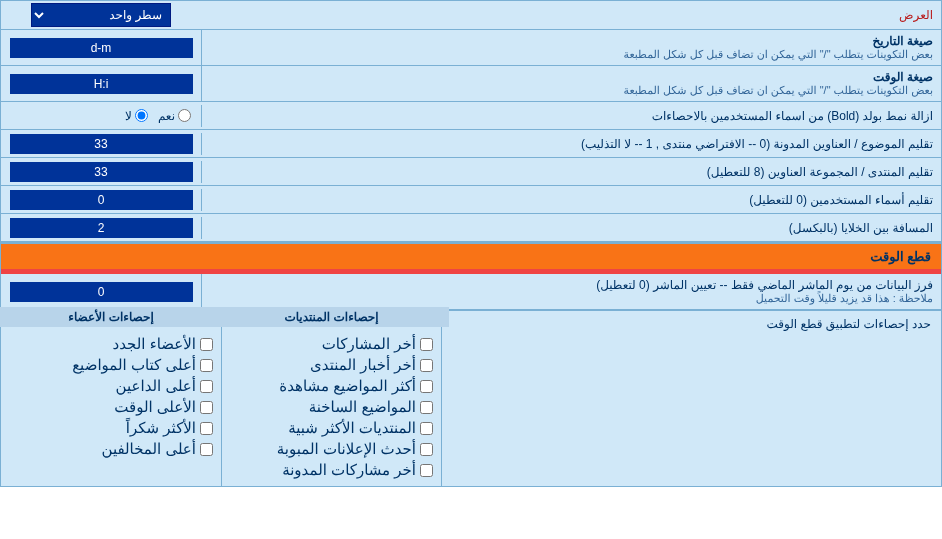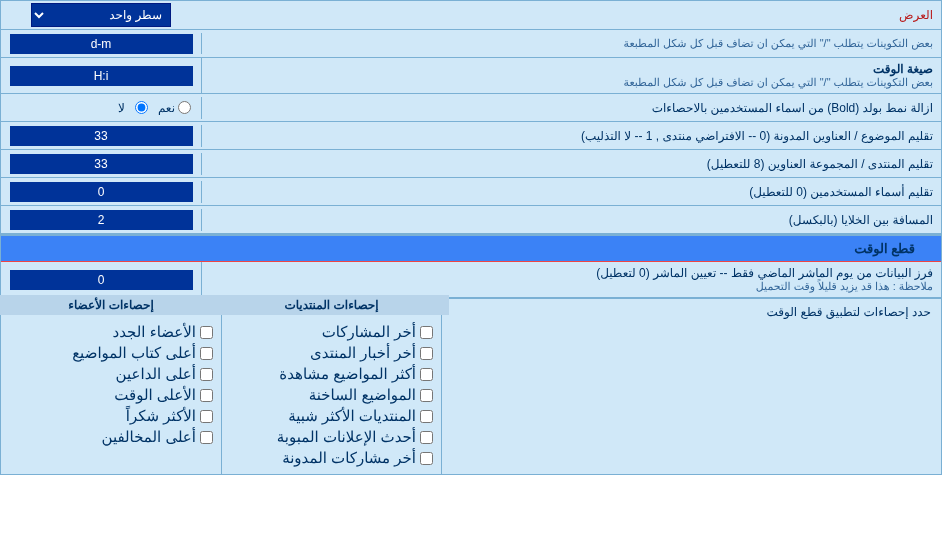--- a/index.html
+++ b/index.html
@@ -36,27 +36,27 @@
       background: #003399;
       color: #fff;
       border: none;
       padding: 3px 8px;
       font-size: 12px;
       text-align: center;
       width: 183px;
       direction: ltr;
     }
     .section-header {
-      background: #3b82f6;
-      padding: 5px 26px;
+      background: #f97316;
+      padding: 5px 10px;
       font-weight: bold;
       font-size: 13px;
       color: #003366;
       text-align: right;
-      border-bottom: 1px solid #ef4444;
+      border-bottom: 5px solid #ef4444;
       border-top: 2px solid #7ab0d4;
     }
     .header-label {
       flex: 1;
       padding: 4px 8px;
       color: #b91c1c;
       font-size: 12px;
       text-align: right;
     }
     .header-select-area {
@@ -118,20 +118,21 @@
       <select class="styled-select">
         <option>سطر واحد</option>
         <option>سطرين</option>
         <option>ثلاثة أسطر</option>
       </select>
     </div>
   </div>
 
   <div class="row">
     <div class="row-label">
+      <div style="font-weight:bold;">صيغة التاريخ</div>
       <div style="font-size:11px; color:#336699;">بعض التكوينات يتطلب "/" التي يمكن ان تضاف قبل كل شكل المطبعة</div>
     </div>
     <div class="row-input">
       <input class="input-field" type="text" value="d-m" style="">
     </div>
   </div>
 
   <div class="row">
     <div class="row-label">
       <div style="font-weight:bold;">صيغة الوقت</div>
@@ -142,21 +143,21 @@
     </div>
   </div>
 
   <div class="row">
     <div class="row-label">ازالة نمط بولد (Bold) من اسماء المستخدمين بالاحصاءات</div>
     <div class="row-input" style="justify-content:flex-start; gap:10px; padding: 2px 10px;">
       <label style="display:flex;align-items:flex-start;gap:3px;color:#003366;">
         <input type="radio" name="bold_remove" value="yes" style="">
         <span>نعم</span>
       </label>
-      <label style="display:flex;align-items:center;gap:10px;color:#003366;">
+      <label style="display:flex;align-items:center;gap:3px;color:#003366;">
         <input type="radio" name="bold_remove" value="no" checked="" style="">
         <span>لا</span>
       </label>
     </div>
   </div>
 
   <div class="row">
     <div class="row-label">تقليم الموضوع / العناوين المدونة (0 -- الافتراضي منتدى , 1 -- لا التذليب)</div>
     <div class="row-input">
       <input class="input-field" type="text" value="33" style="">

